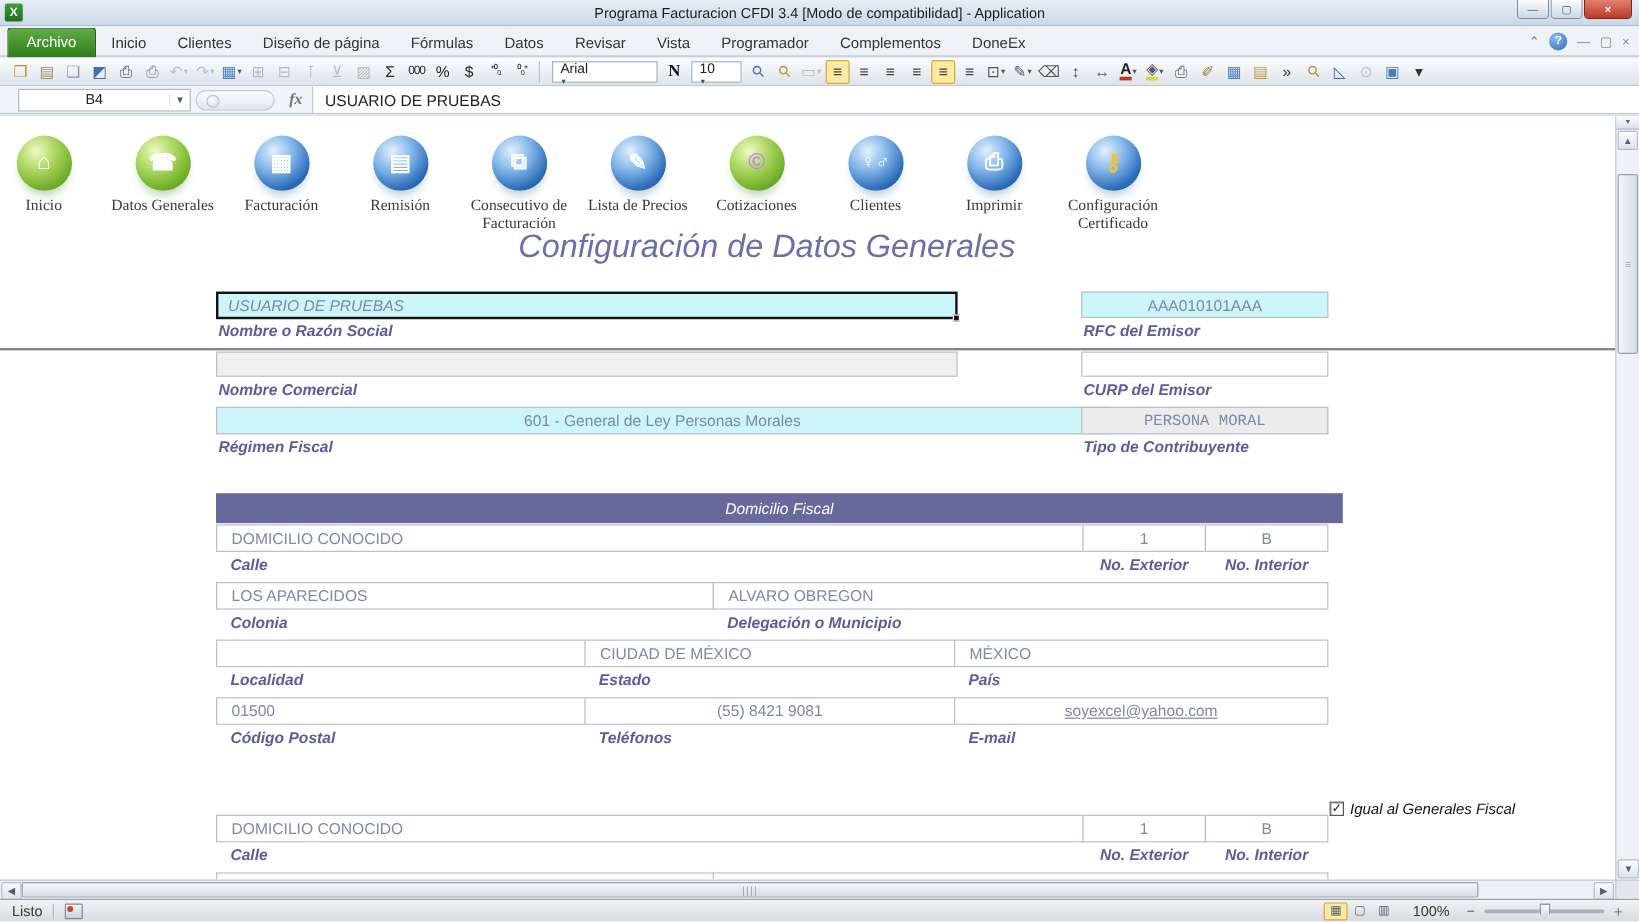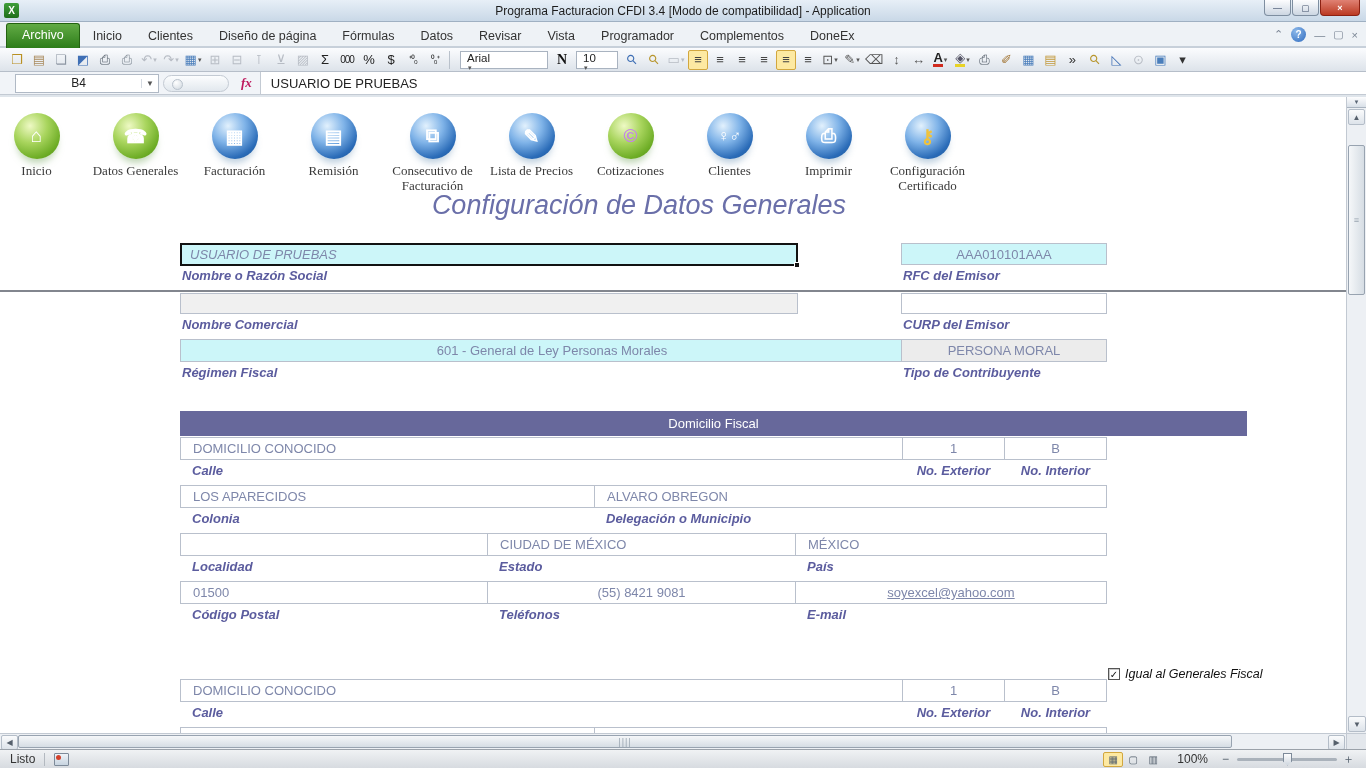--- a/index.html
+++ b/index.html
@@ -55,21 +55,21 @@
   #formulabar { position:absolute; left:0; top:72px; width:1366px; height:23px;
     background:#f1f4f8; border-bottom:1px solid #c3cad3; display:flex; align-items:center; }
   .namebox { width:144px; height:19px; margin-left:15px; background:#fff; border:1px solid #b0b9c5;
     display:flex; align-items:center; font-size:12px; color:#222; }
   .namebox .nb-val { flex:1; text-align:center; }
   .namebox .nb-car { font-size:8px; color:#555; padding:0 4px; border-left:1px solid #d5dae1; }
   .fbar-split { width:66px; height:17px; margin:0 4px; border-radius:9px;
     background:linear-gradient(#fcfdfe,#e2e8ee); border:1px solid #c3cad3; position:relative; }
   .fbar-split::after { content:""; position:absolute; left:8px; top:3px; width:9px; height:9px;
     border-radius:50%; background:radial-gradient(circle at 35% 30%,#ffffff,#cfd7df); border:1px solid #b9c2cc; }
-  .fx { font-family:"Liberation Serif", serif; font-style:italic; font-weight:bold; font-size:13px; color:#be185d; padding:0 8px; }
+  .fx { font-family:"Liberation Serif", serif; font-style:italic; font-weight:bold; font-size:13px; color:#737373; padding:0 8px; }
   .fval { flex:1; height:100%; background:#fff; border-left:1px solid #c3cad3;
     display:flex; align-items:center; padding-left:10px; font-size:13px; color:#222; }
   #fbar-strip { position:absolute; left:0; top:95px; width:1366px; height:2px; background:#dfe5eb; }
 
   
   #sheet { position:absolute; left:0; top:97px; width:1346px; height:636px; background:#fff; overflow:hidden; }
 
   
   #navbar { position:absolute; left:-13px; top:16px; display:flex; }
   .nav-item { width:99px; display:flex; flex-direction:column; align-items:center; }
@@ -86,28 +86,28 @@
 
   
   #splitline { position:absolute; left:0; top:193px; width:1346px; height:2px; background:#82868e; }
 
   
   .fval2 { position:absolute; display:flex; align-items:center; font-size:13px; color:#7e87aa;
     border:1px solid #b9c0cc; background:#fff; padding-left:12px; }
   .fval2.center { justify-content:center; padding-left:0; }
   .fval2.cyan { background:#ccf6f9; }
   .fval2.grayf { background:#f0f0f0; }
-  .fval2.grayf2 { background:#ececec; }
+  .fval2.grayf2 { background:#ececec;font-family:Liberation Mono, monospace; }
   .fval2.selected { border:2px solid #121212; font-style:italic; padding-left:8px; }
   .fval2.link { text-decoration:underline; }
   .fill-handle { position:absolute; right:-4px; bottom:-4px; width:6px; height:6px; background:#121212; border:1px solid #fff; }
   .flabel { position:absolute; font-size:13px; font-weight:bold; font-style:italic; color:#5b5c9e; }
   .flabel.c { text-align:center; }
-  .sect { position:absolute; left:180px; width:1067px; height:25px; background:#67689b; color:#fff;
-    font-size:13px; display:flex; align-items:center; justify-content:center; }
+  .sect { position:absolute; left:180px; width:939px; height:25px; background:#67689b; color:#fff;
+    font-size:13px; font-style:italic; display:flex; align-items:center; justify-content:center; }
   .chkrow { position:absolute; left:1108px; top:570px; display:flex; align-items:center; gap:5px;
     font-size:12.5px; font-style:italic; color:#111; }
   .chkbox { width:12px; height:12px; background:#fff; border:1px solid #555; box-shadow:inset 1px 1px 0 #c9c9c9;
     display:flex; align-items:center; justify-content:center; font-size:10px; font-style:normal; color:#111; }
   .stub { position:absolute; border:1px solid #b9c0cc; border-bottom:none; background:#fff; }
 
   
   #vscroll { position:absolute; right:0; top:97px; width:20px; height:636px; background:#edf0f4; border-left:1px solid #c2c9d2; }
   .vsplit { height:11px; background:linear-gradient(#fdfdfe,#d9e0e8); border-bottom:1px solid #aab4c0;
     display:flex; align-items:center; justify-content:center; font-size:6px; color:#5a6675; }

